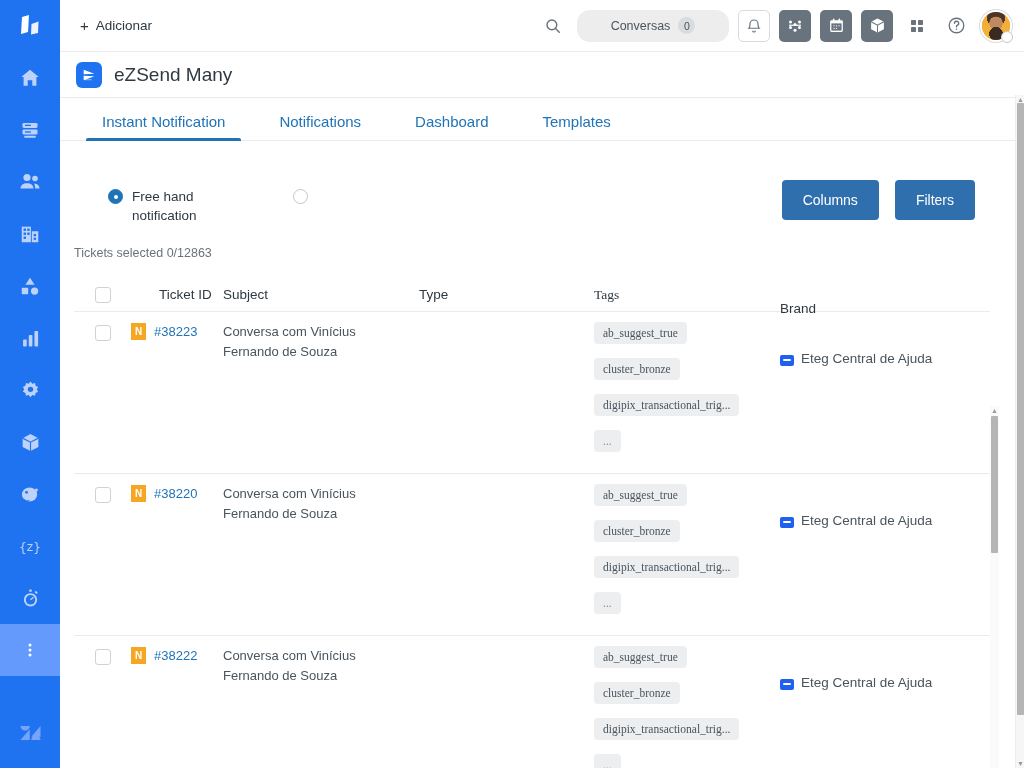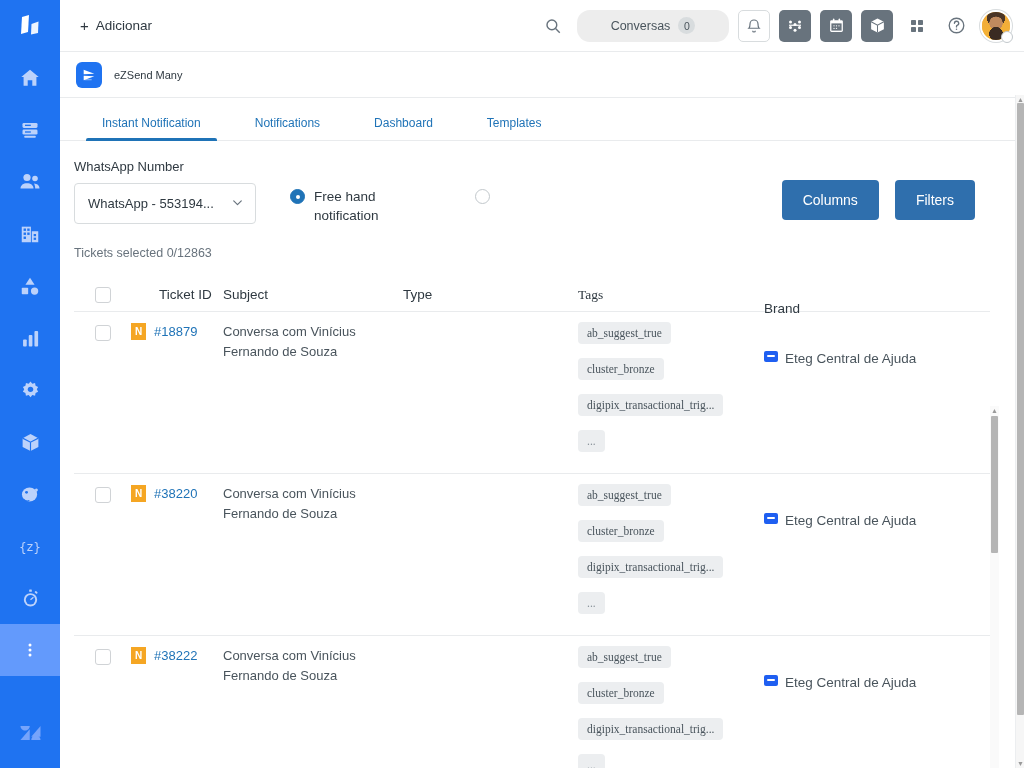--- a/index.html
+++ b/index.html
@@ -121,32 +121,32 @@
     border-bottom: 1px solid #e9ebed;
     background: #fff;
   }
   .app-icon {
     width: 26px; height: 26px; border-radius: 6px;
     background: #1f73f1;
     display: flex; align-items: center; justify-content: center;
     color: #ffffff;
     flex: 0 0 26px;
   }
-  .app-title { font-size: 11px; color: #2f3941; }
+  .app-title { font-size: 19px; color: #2f3941; }
 
   
   #tabs {
     height: 43px; width: 964px;
     display: flex; align-items: flex-end;
     border-bottom: 1px solid #e9ebed;
     padding-left: 26px;
     background: #fff;
   }
   .tab {
-    font-size: 12px; color: #1f73b7;
+    font-size: 15px; color: #1f73b7;
     padding: 0 16px 11px 16px;
     cursor: pointer; position: relative;
     line-height: 1;
   }
   .tab.active { color: #1f73b7; font-weight: normal; }
   .tab.active::after {
     content: ""; position: absolute;
     left: 0; right: 0; bottom: -1px; height: 3px;
     background: #1f73b7; border-radius: 2px 2px 0 0;
   }
@@ -207,21 +207,21 @@
   }
   .t-row {
     display: flex; align-items: flex-start;
     border-bottom: 1px solid #e9ebed;
     padding-top: 7px; padding-bottom: 7px;
     min-height: 154px;
   }
   .c-check  { width: 57px; display:flex; justify-content:center; padding-top: 6px; }
   .c-id     { width: 92px; display:flex; align-items:center; gap: 8px; padding-top: 4px; text-align: right;}
   .c-subj   { width: 180px; padding-top: 3px; }
-  .c-type   { width: 175px; }
+  .c-type   { width: 175px; margin-left: 16px; }
   .c-tags   { width: 186px; padding-top: 3px; font-family: Liberation Serif, serif; }
   .c-brand  { flex: 1 1 auto; padding-top: 4px; margin-top: 28px; }
   .t-head .c-check { padding-top: 0; }
   .t-head .c-id { padding-top: 0; padding-left: 28px; }
   .t-head .c-subj { padding-top: 0; }
   .t-head .c-tags { padding-top: 0; }
   .t-head .c-brand { padding-top: 0; }
 
   .cbox {
     width: 16px; height: 16px;
@@ -238,21 +238,21 @@
   .ticket-link { font-size: 13px; color: #1f73b7; cursor: pointer; }
   .subject-text { font-size: 13px; color: #49545c; line-height: 20px; }
   .tag-chip {
     display: inline-block;
     background: #eceef0; color: #49545c;
     font-size: 11.5px; border-radius: 4px;
     padding: 5px 9px; margin-bottom: 10px;
     max-width: 160px; overflow: hidden; white-space: nowrap;
   }
   .tag-chip.more { padding: 5px 9px; color:#8a9299; }
-  .brand-cell { display: flex; align-items: flex-start; gap: 7px; }
+  .brand-cell { display: flex; align-items: flex-end; gap: 7px; }
   .brand-icon {
     width: 14px; height: 11px; border-radius: 2px;
     background: #1f5ff1; position: relative; flex: 0 0 14px;
   }
   .brand-icon::after {
     content:""; position:absolute; left:3px; top:4px;
     width:8px; height:2px; background:#ffffff; border-radius:1px;
   }
   .brand-text { font-size: 13.5px; color: #49545c; }
 
@@ -534,31 +534,20 @@
       <div class="tab-gap"></div>
       <div class="tab">Dashboard</div>
       <div class="tab-gap"></div>
       <div class="tab">Templates</div>
     </div>
 
     <div id="content">
 
       <div class="form-row">
 
-        <div>
-          <div class="field-label">WhatsApp Number</div>
-          <div class="select-box">
-            <span>WhatsApp - 553194...</span>
-            <span class="chev">
-              <svg width="13" height="13" viewBox="0 0 24 24" fill="none" stroke="currentColor" stroke-width="2.2">
-                <path d="M5 9 L12 16 L19 9" stroke-linecap="round" stroke-linejoin="round"></path>
-              </svg>
-            </span>
-          </div>
-        </div>
 
         <div class="radio-group">
           <div class="radio-opt">
             <span class="radio checked"></span>
             <span class="radio-label">Free hand notification</span>
           </div>
           <div class="radio-opt">
             <span class="radio"></span>
           </div>
         </div>
@@ -583,21 +572,21 @@
           <div class="c-tags">Tags</div>
           <div class="c-brand">Brand</div>
         </div>
 
         <div class="t-row">
           <div class="c-check">
             <span class="cbox"></span>
           </div>
           <div class="c-id">
             <span class="badge-n">N</span>
-            <span class="ticket-link">#18879</span>
+            <span class="ticket-link">#38223</span>
           </div>
           <div class="c-subj">
             <div class="subject-text">Conversa com Vinícius Fernando de Souza</div>
           </div>
           <div class="c-type"></div>
           <div class="c-tags">
             <div><span class="tag-chip">ab_suggest_true</span></div>
             <div><span class="tag-chip">cluster_bronze</span></div>
             <div><span class="tag-chip">digipix_transactional_trig...</span></div>
             <div><span class="tag-chip more">...</span></div>

